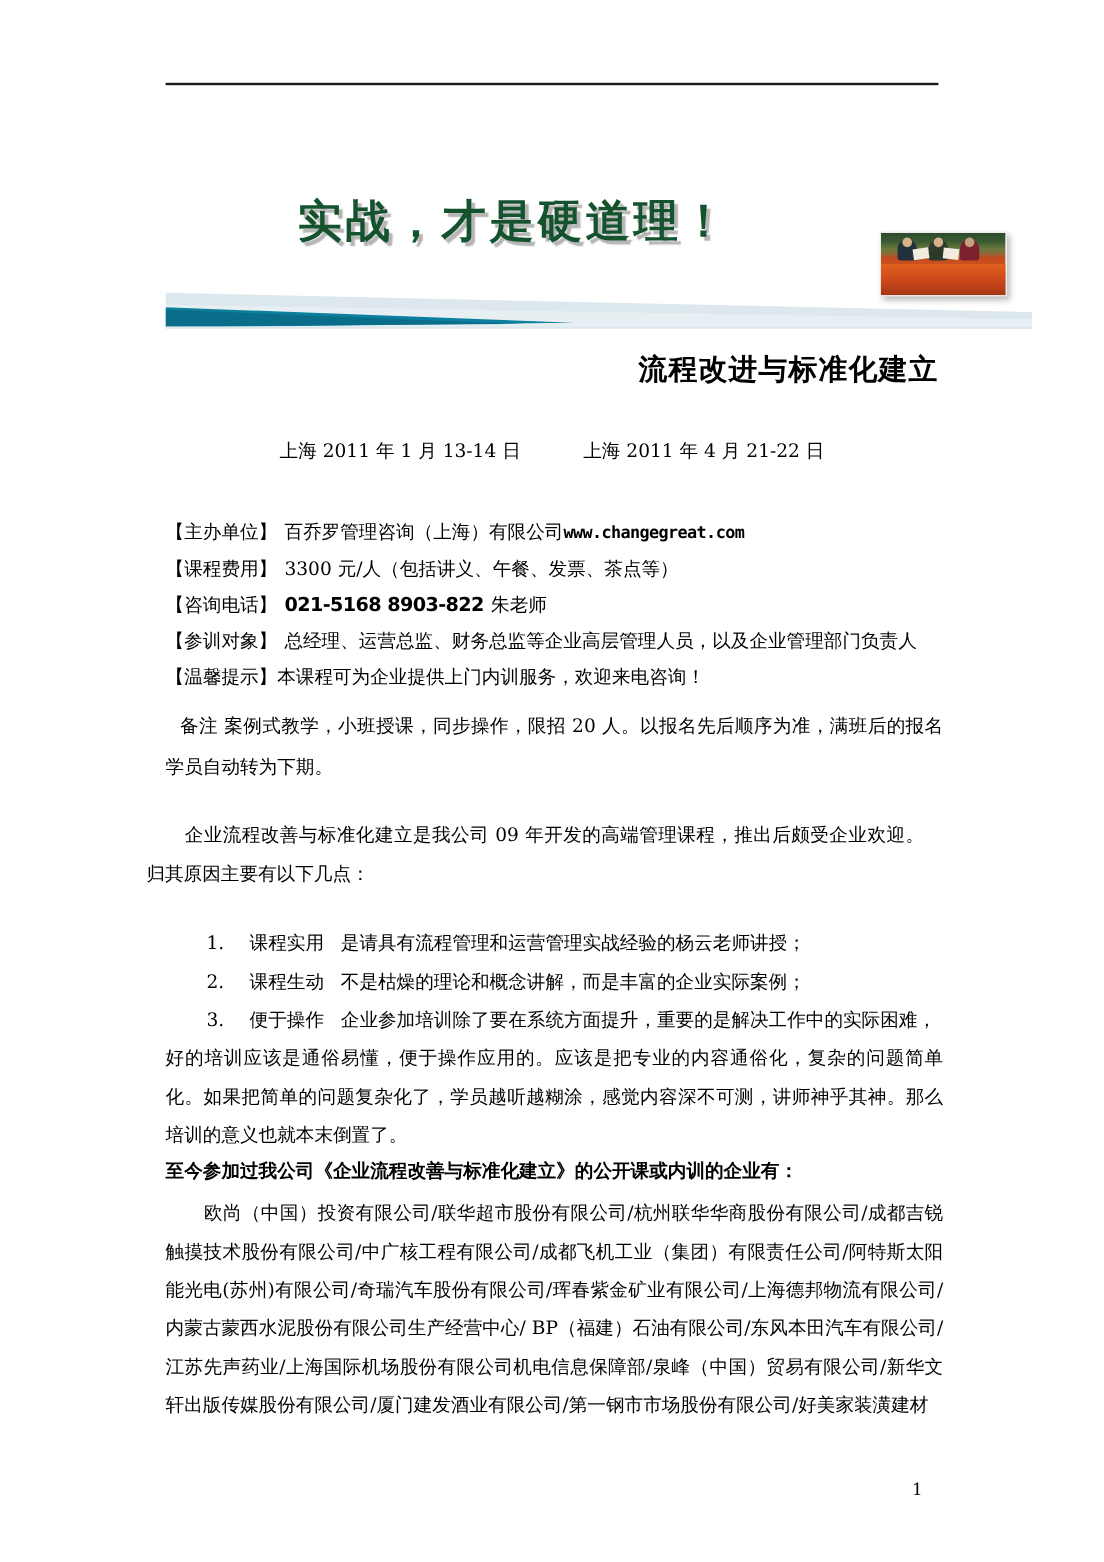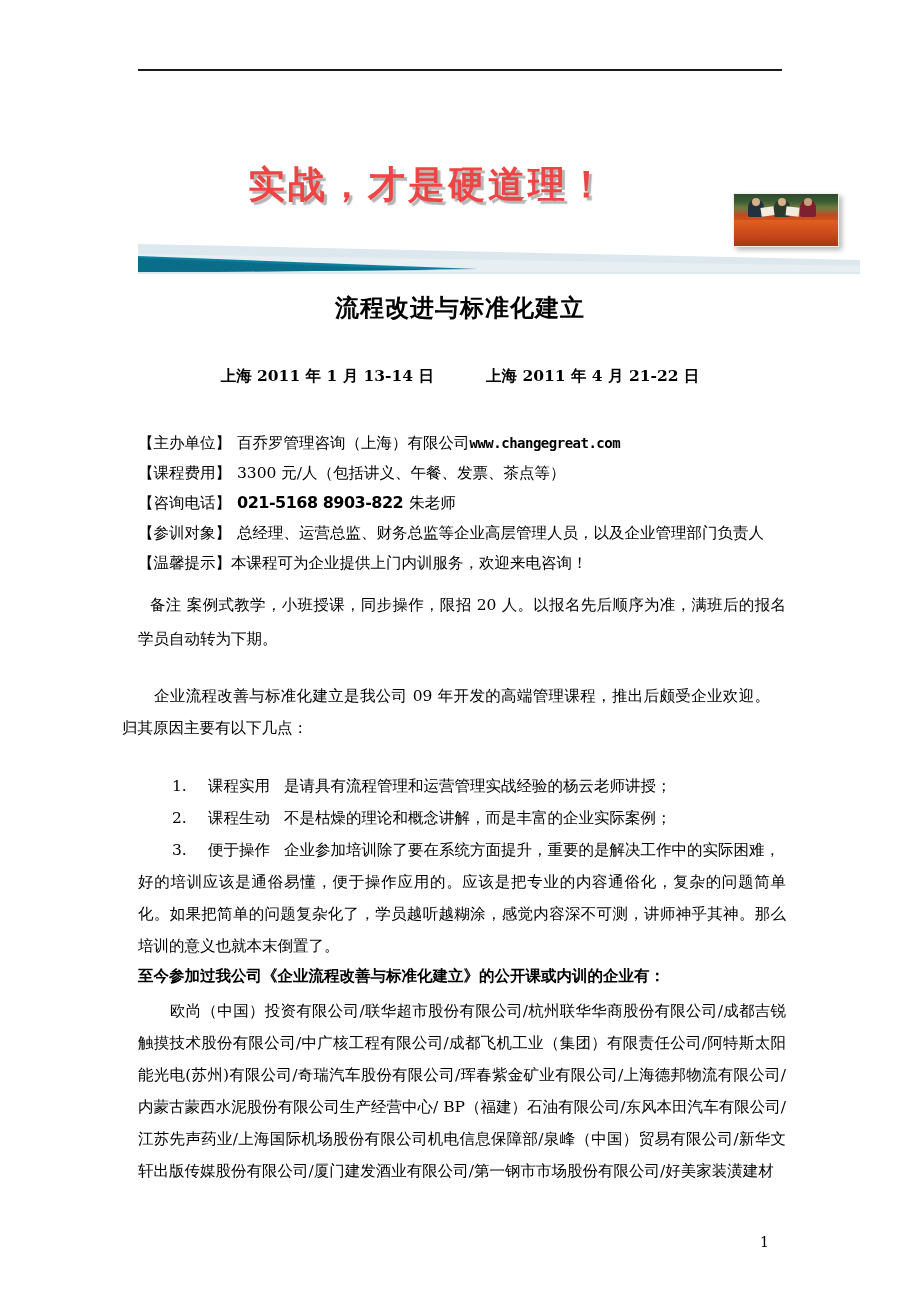--- a/index.html
+++ b/index.html
@@ -37,21 +37,21 @@
   .headline {
     position: absolute;
     left: 138px;
     top: 160px;
     width: 580px;
     text-align: center;
     font-family: "DejaVu Sans", "Liberation Sans", sans-serif;
     font-weight: bold;
     font-size: 37px;
     letter-spacing: 3px;
-    color: #ef4444;
+    color: #14532d;
     text-shadow: 3px 3px 1px rgba(120,120,120,0.55);
     white-space: nowrap;
   }
 
   
   .photo {
     position: absolute;
     left: 733px;
     top: 193px;
     width: 104px;
@@ -110,36 +110,35 @@
 
   
   .swoosh { position: absolute; left: 138px; top: 240px; width: 722px; height: 40px; }
 
   
   .doc-title {
     position: absolute;
     left: 138px;
     top: 292px;
     width: 644px;
-    text-align: center;
+    text-align: right;
     font-family: "DejaVu Serif", "Liberation Serif", serif;
     font-weight: bold;
     font-size: 24px;
     letter-spacing: 1px;
   }
 
   
   .dates { position: absolute; left: 138px; top: 360px; width: 644px; }
   .date-row {
     display: flex;
     justify-content: center;
     gap: 52px;
     font-size: 15.5px;
     line-height: 32px;
-    font-weight: bold;
   }
 
   
   .info { position: absolute; left: 138px; top: 428px; width: 660px; }
   .info-line {
     font-size: 15.5px;
     line-height: 30px;
     white-space: nowrap;
   }
   .info-label { letter-spacing: 0px; }

